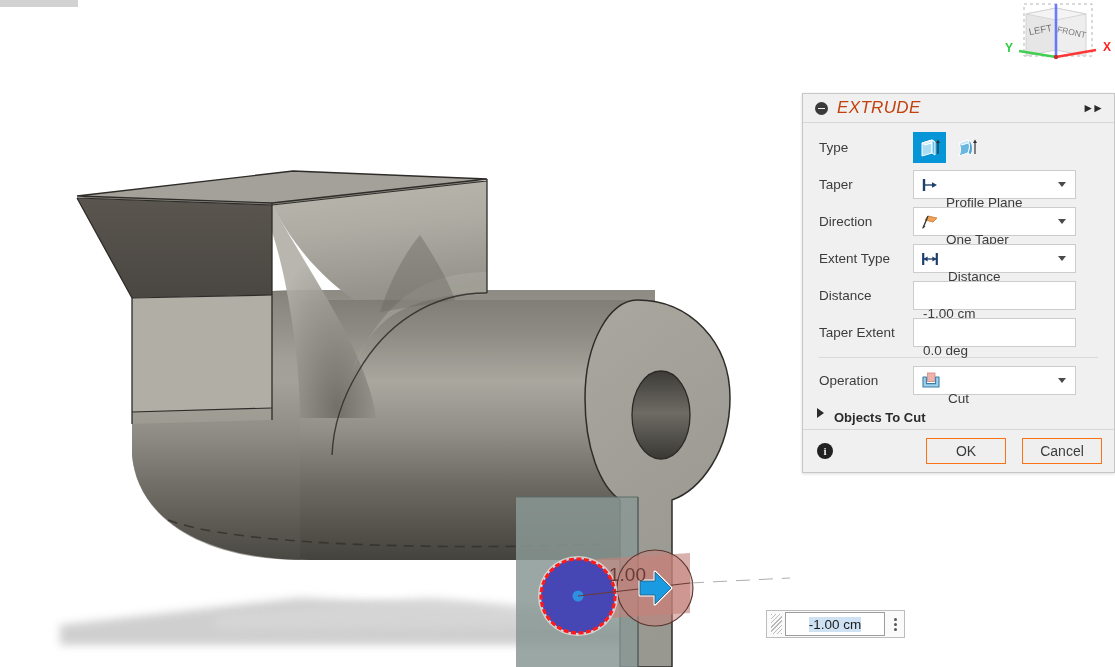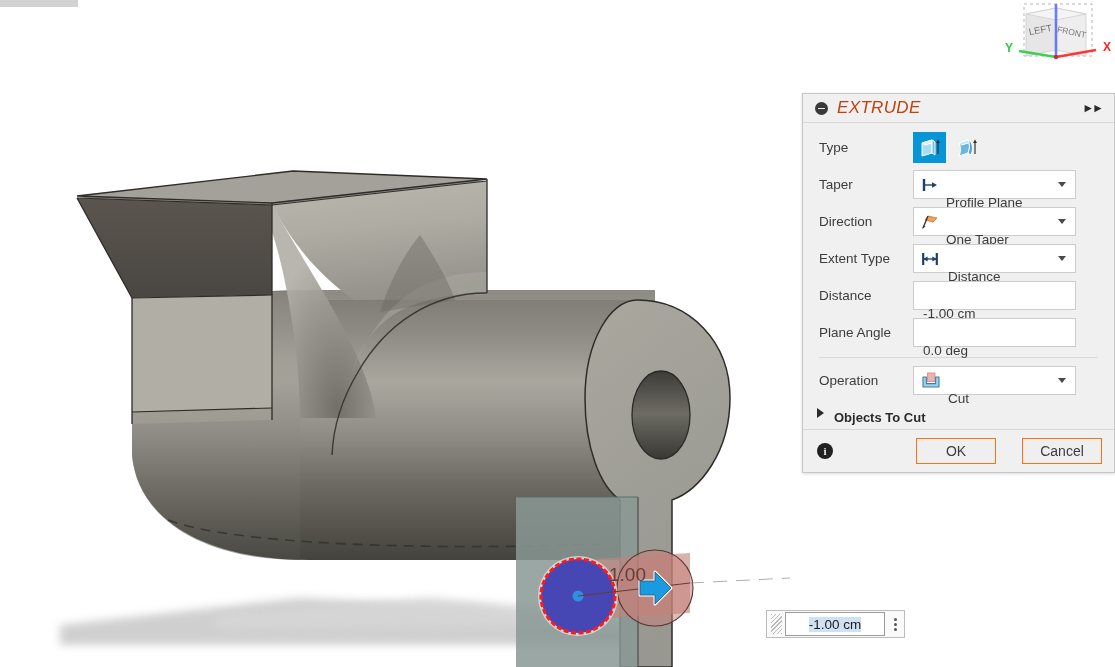--- a/index.html
+++ b/index.html
@@ -227,21 +227,21 @@
   .btn {
     height: 26px;
     min-width: 80px;
     background: #efefef;
     border: 1px solid #f97316;
     font-size: 14px;
     color: #3c3c3c;
     font-family: "Liberation Sans", sans-serif;
     cursor: pointer;
   }
-  .btn + .btn { margin-left: 26px; }
+  .btn + .btn { margin-left: 16px; }
 
   
   #float-input {
     position: absolute;
     left: 766px; top: 610px;
     height: 28px;
     display: flex;
     align-items: center;
     background: #fafafa;
     border: 1px solid #bdbdbd;
@@ -564,21 +564,21 @@
     <div class="row">
       <div class="row-label">Distance</div>
       <div class="row-ctl">
         <div class="field text-field">
           <span class="f-val">-1.00 cm</span>
         </div>
       </div>
     </div>
 
     <div class="row">
-      <div class="row-label">Plane Angle</div>
+      <div class="row-label">Taper Extent</div>
       <div class="row-ctl">
         <div class="field text-field">
           <span class="f-val">0.0 deg</span>
         </div>
       </div>
     </div>
 
     <div class="divider"></div>
 
     <div class="row">

